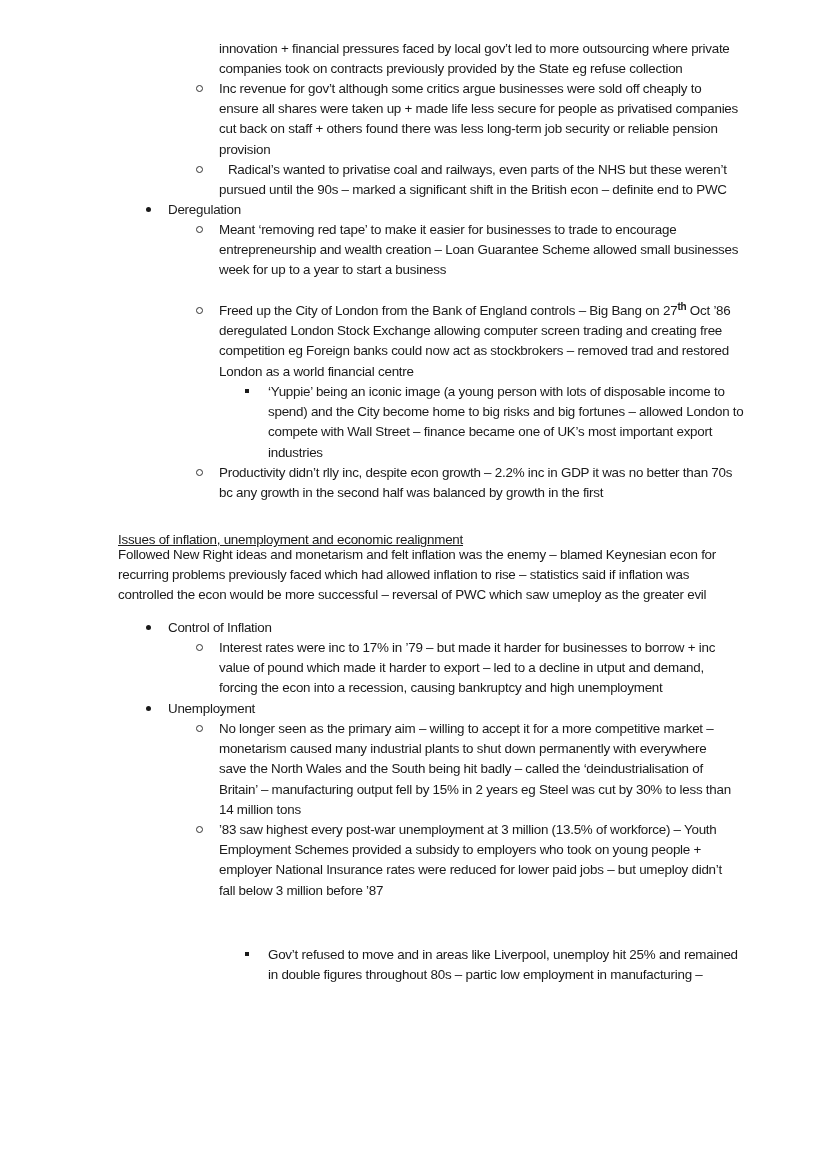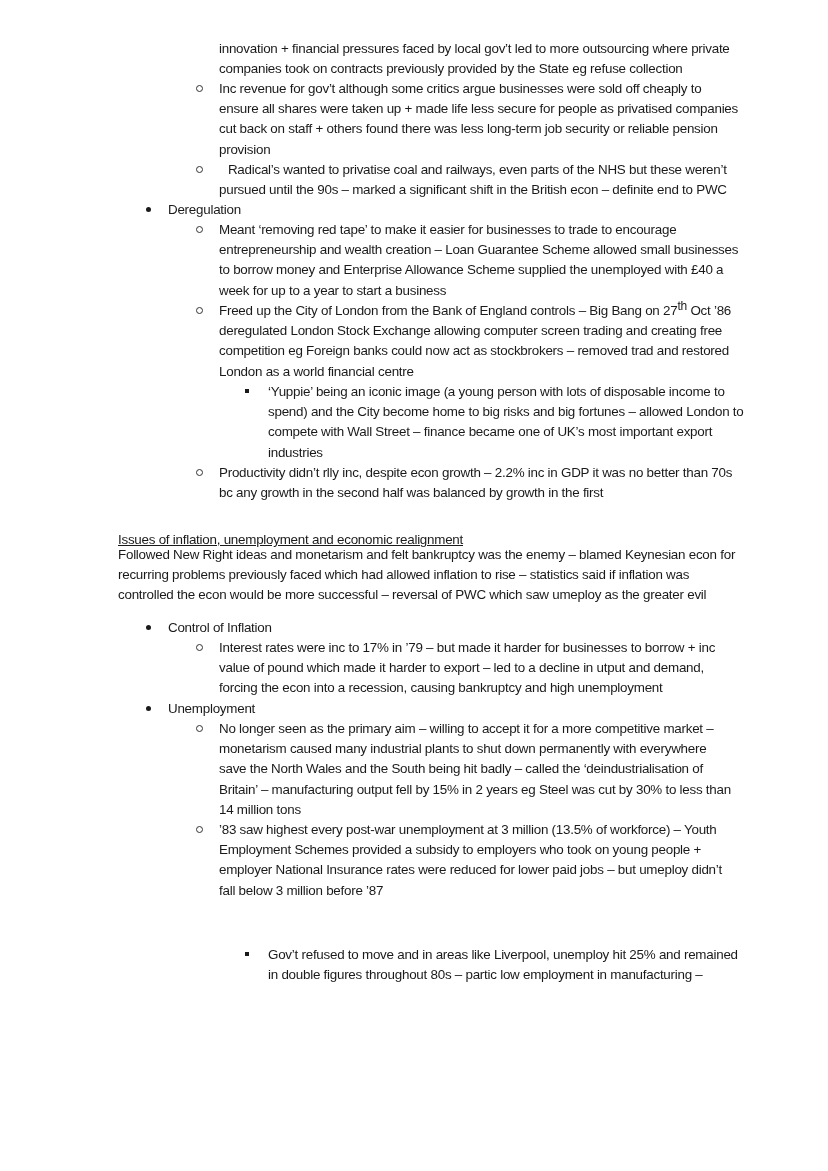--- a/index.html
+++ b/index.html
@@ -10,21 +10,21 @@
     font-size: 13.4px; color: #1a1a1a; letter-spacing: -0.25px;
     line-height: 20.2px;
   }
   .line-block { position: absolute; }
   .marker { position: absolute; top: 0; width: 12px; text-align: center; }
   .m-disc::before { content: ""; display: inline-block; width: 5px; height: 5px; border-radius: 50%; background: #1a1a1a; vertical-align: middle; margin-top: -2px; }
   .m-circle::before { content: ""; display: inline-block; width: 5px; height: 5px; border-radius: 50%; border: 1px solid #333; vertical-align: middle; margin-top: -2px; }
   .m-square::before { content: ""; display: inline-block; width: 4px; height: 4px; background: #1a1a1a; vertical-align: middle; margin-top: -2px; }
   .txt { display: block; }
   .heading { text-decoration: underline; margin-top: 15px; }
-  sup { font-size: 12px; line-height: 0; vertical-align: super; }
+  sup { font-size: 10px; line-height: 0; vertical-align: super; font-weight: bold; }
 </style>
 </head>
 <body>
 
 <div class="page">
 
   <div class="line-block" style="left:219px; top:39px;">
     <span class="txt">innovation + financial pressures faced by local gov’t led to more outsourcing where private</span>
     <span class="txt">companies took on contracts previously provided by the State eg refuse collection</span>
   </div>
@@ -45,21 +45,20 @@
 
   <div class="line-block" style="left:168px; top:200px;">
     <span class="marker m-disc" style="left:-26px;"></span>
     <span class="txt">Deregulation</span>
   </div>
 
   <div class="line-block" style="left:219px; top:220px;">
     <span class="marker m-circle" style="left:-26px;"></span>
     <span class="txt">Meant ‘removing red tape’ to make it easier for businesses to trade to encourage</span>
     <span class="txt">entrepreneurship and wealth creation – Loan Guarantee Scheme allowed small businesses</span>
-    <span class="txt">to borrow money and Enterprise Allowance Scheme supplied the unemployed with £40 a</span>
     <span class="txt">week for up to a year to start a business</span>
   </div>
 
   <div class="line-block" style="left:219px; top:301px;">
     <span class="marker m-circle" style="left:-26px;"></span>
     <span class="txt"><span>Freed up the City of London from the Bank of England controls – Big Bang on 27</span><sup>th</sup><span> Oct ’86</span></span>
     <span class="txt">deregulated London Stock Exchange allowing computer screen trading and creating free</span>
     <span class="txt">competition eg Foreign banks could now act as stockbrokers – removed trad and restored</span>
     <span class="txt">London as a world financial centre</span>
   </div>
@@ -76,21 +75,21 @@
     <span class="marker m-circle" style="left:-26px;"></span>
     <span class="txt">Productivity didn’t rlly inc, despite econ growth – 2.2% inc in GDP it was no better than 70s</span>
     <span class="txt">bc any growth in the second half was balanced by growth in the first</span>
   </div>
 
   <div class="line-block" style="left:118px; top:515px;">
     <span class="txt heading">Issues of inflation, unemployment and economic realignment</span>
   </div>
 
   <div class="line-block" style="left:118px; top:545px;">
-    <span class="txt">Followed New Right ideas and monetarism and felt bankruptcy was the enemy – blamed Keynesian econ for</span>
+    <span class="txt">Followed New Right ideas and monetarism and felt inflation was the enemy – blamed Keynesian econ for</span>
     <span class="txt">recurring problems previously faced which had allowed inflation to rise – statistics said if inflation was</span>
     <span class="txt">controlled the econ would be more successful – reversal of PWC which saw umeploy as the greater evil</span>
   </div>
 
   <div class="line-block" style="left:168px; top:618px;">
     <span class="marker m-disc" style="left:-26px;"></span>
     <span class="txt">Control of Inflation</span>
   </div>
 
   <div class="line-block" style="left:219px; top:638px;">

